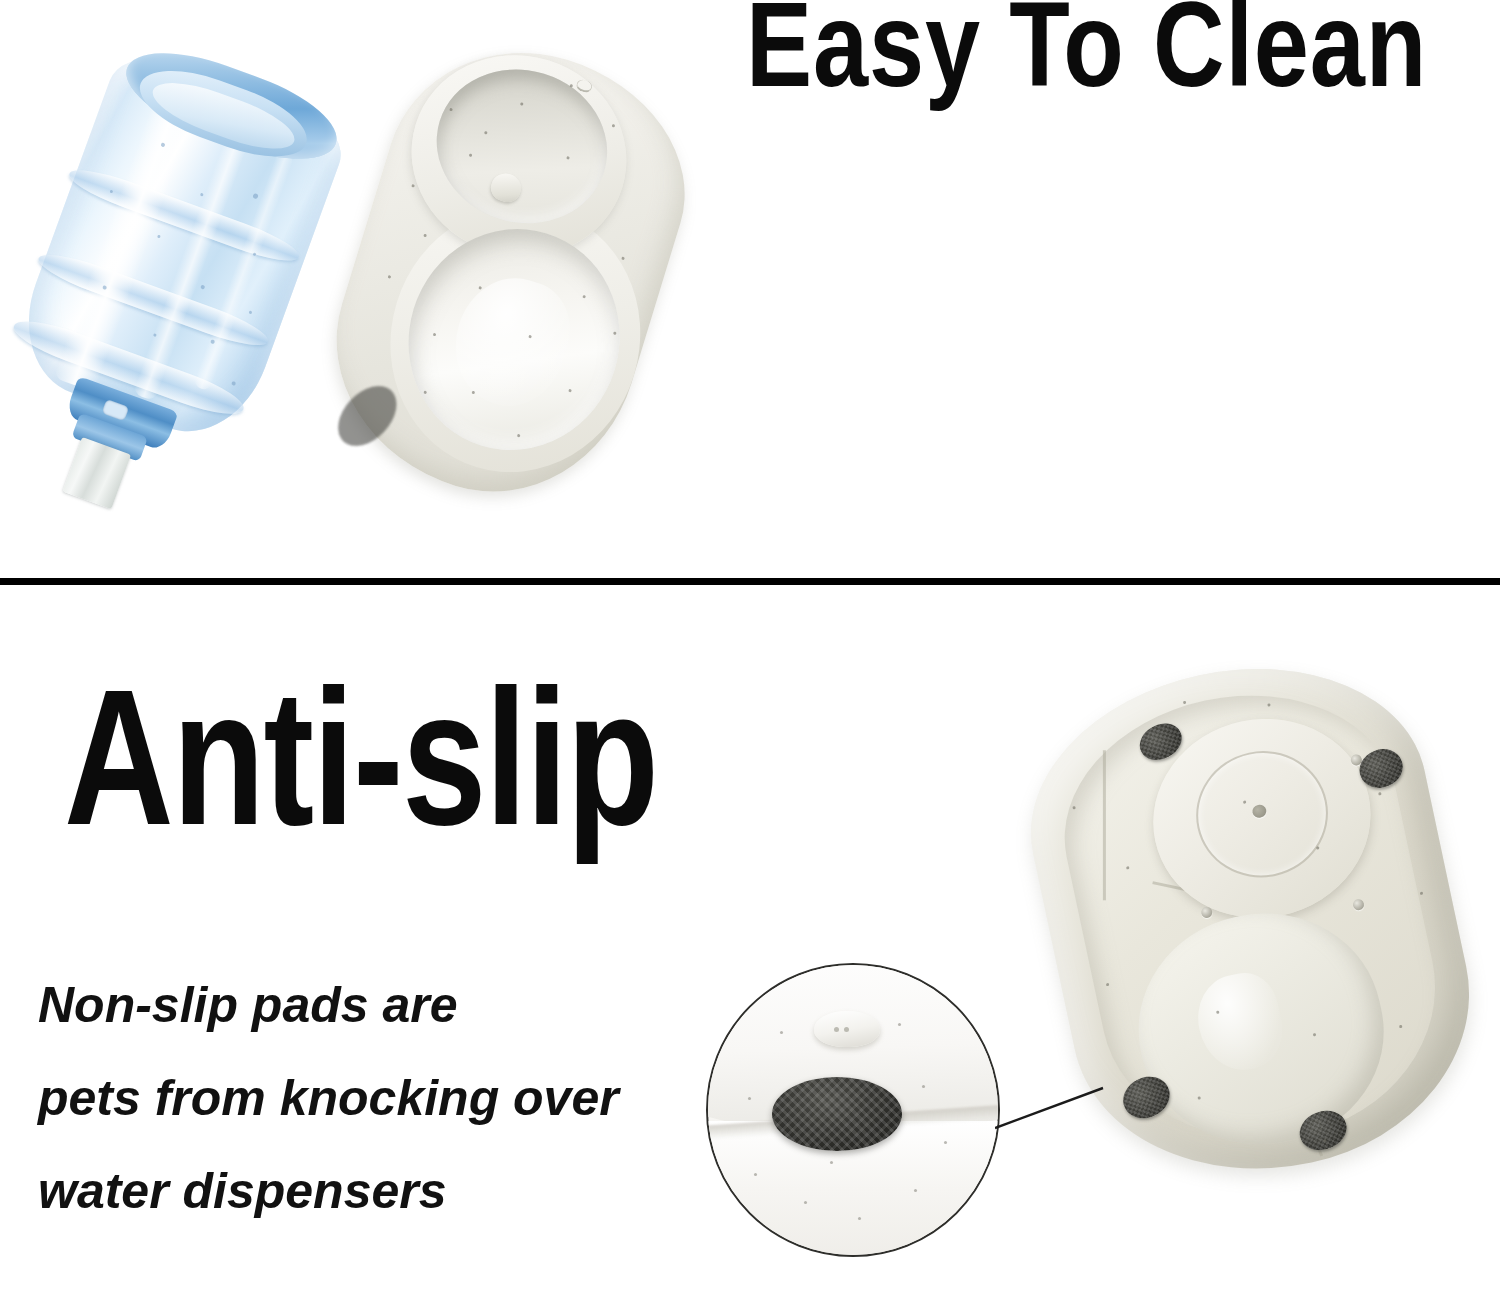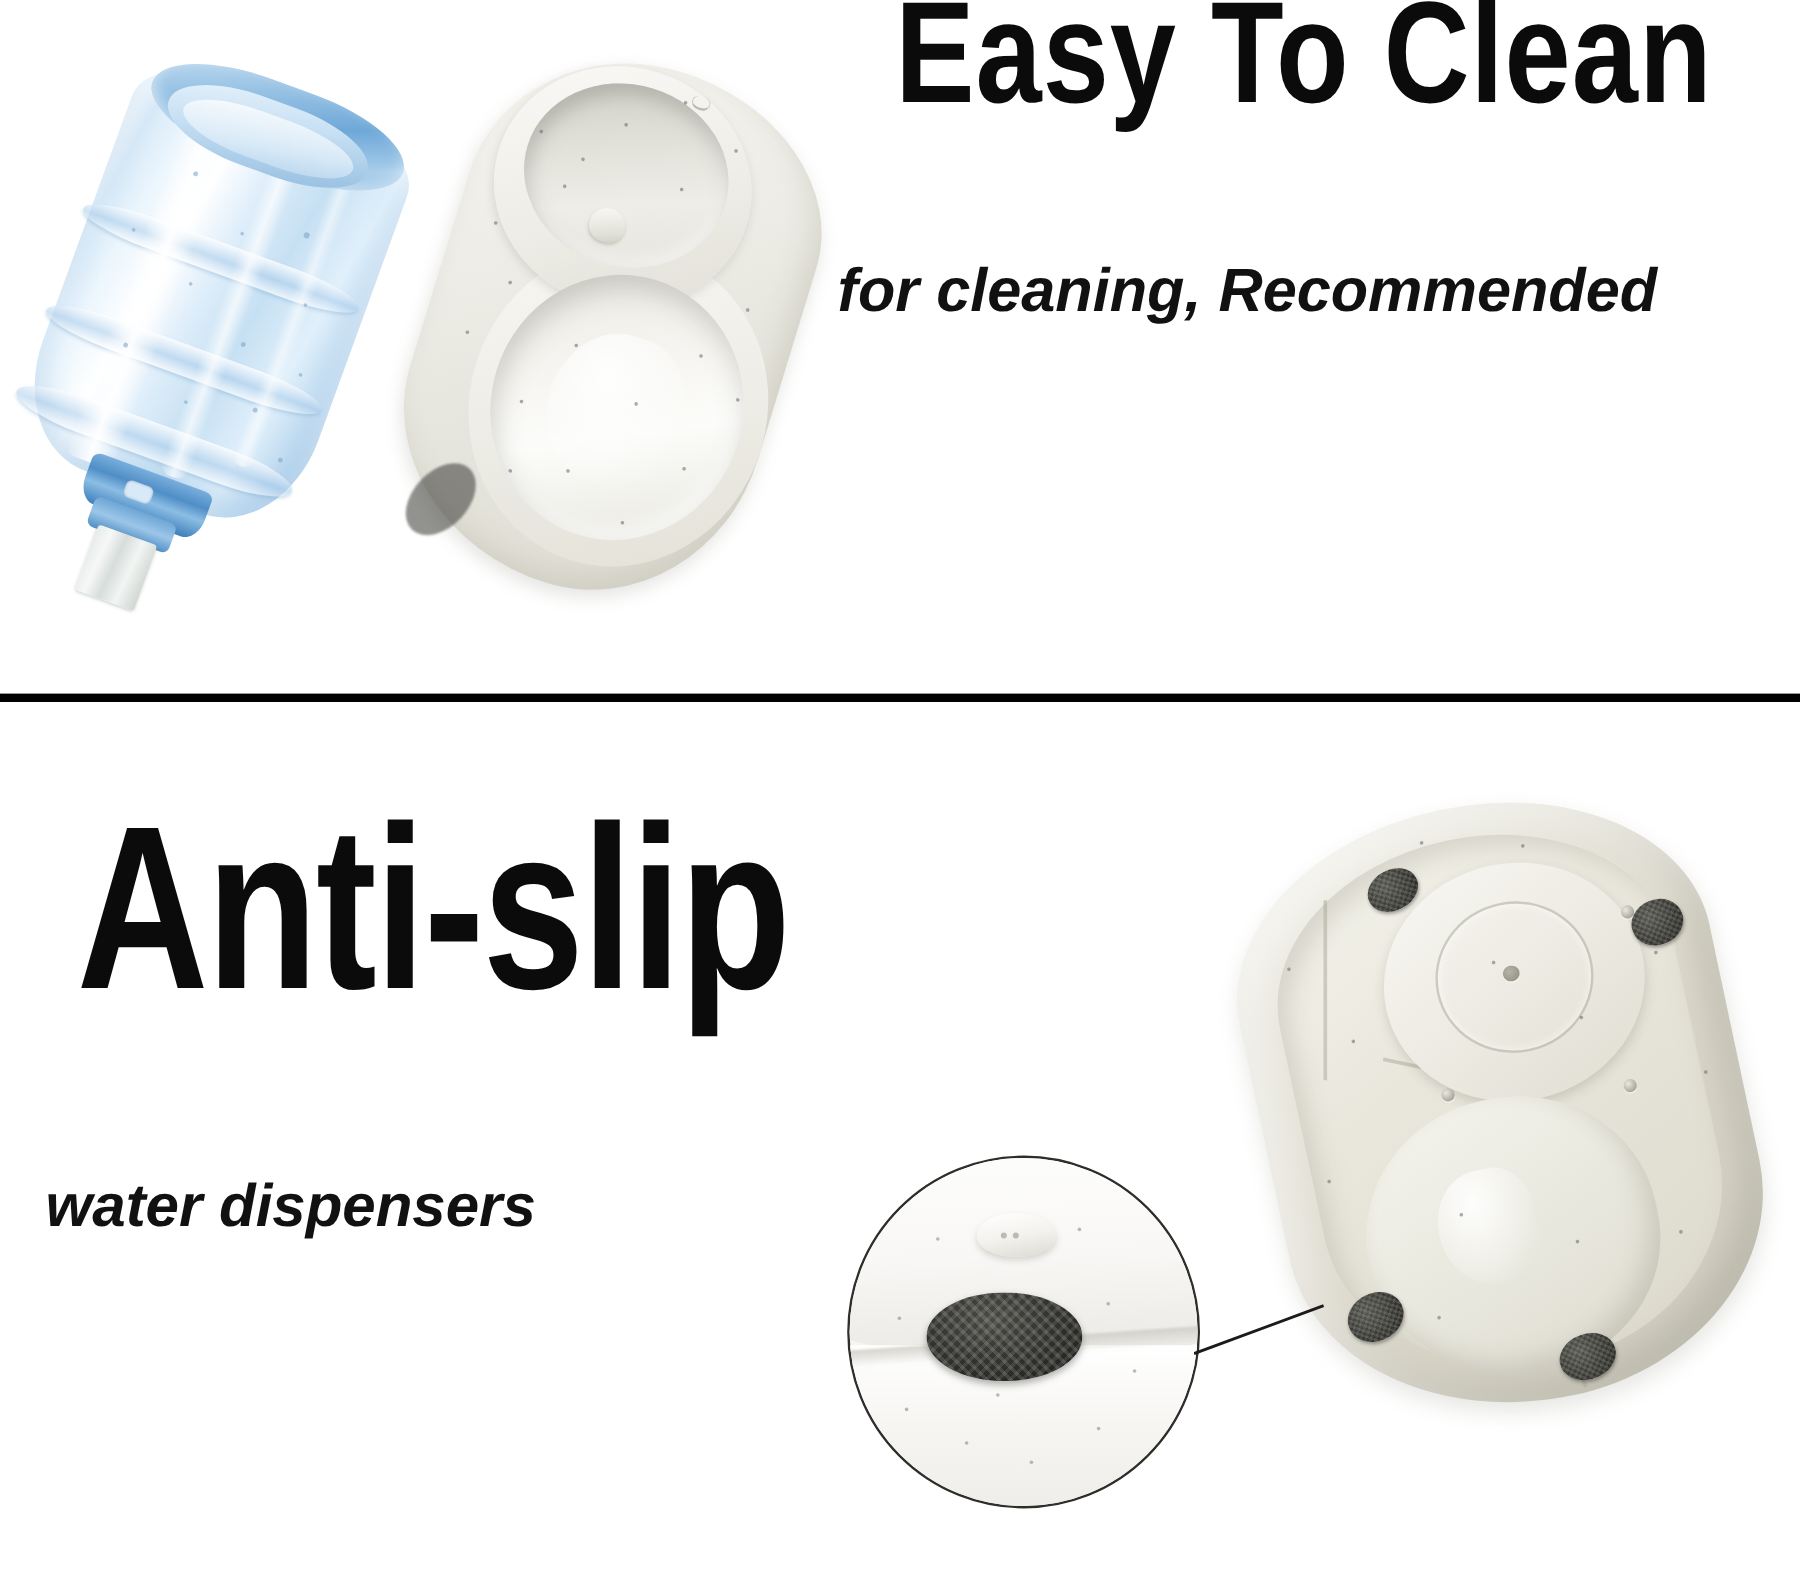--- a/index.html
+++ b/index.html
@@ -528,31 +528,32 @@
       <div class="fleck" style="left:134px; top:266px;"></div>
       <div class="fleck" style="left:196px; top:298px;"></div>
       <div class="fleck" style="left:236px; top:244px;"></div>
       <div class="fleck" style="left:112px; top:382px;"></div>
     </div>
   </div>
 
   <div class="heading" id="heading-easy-to-clean">Easy To Clean</div>
 
   <div class="body-copy" id="copy-easy-to-clean">
-    <span>for cleaning,  Recommended</span>
   </div>
 </div>
 
 <div id="section-divider"></div>
 
 <div class="panel" id="panel-bottom"></div>
 
 <div class="heading" id="heading-anti-slip">Anti-slip</div>
 
 <div class="body-copy" id="copy-anti-slip">
+  <span>Non-slip pads are</span>
+  <span>pets from knocking over</span>
   <span>water dispensers</span>
 </div>
 
 <div id="photo-bowl-underside">
   <div class="under-wrap">
     <div class="under-shell"></div>
     <div class="under-rim-inner"></div>
     <div class="under-seam" style="left:96px;  top:70px;  width:3px;  height:150px; transform:rotate(12deg);"></div>
     <div class="under-seam" style="left:128px; top:232px; width:110px; height:3px;  transform:rotate(24deg);"></div>
     <div class="under-seam" style="left:236px; top:470px; width:3px;  height:44px;  transform:rotate(-10deg);"></div>

